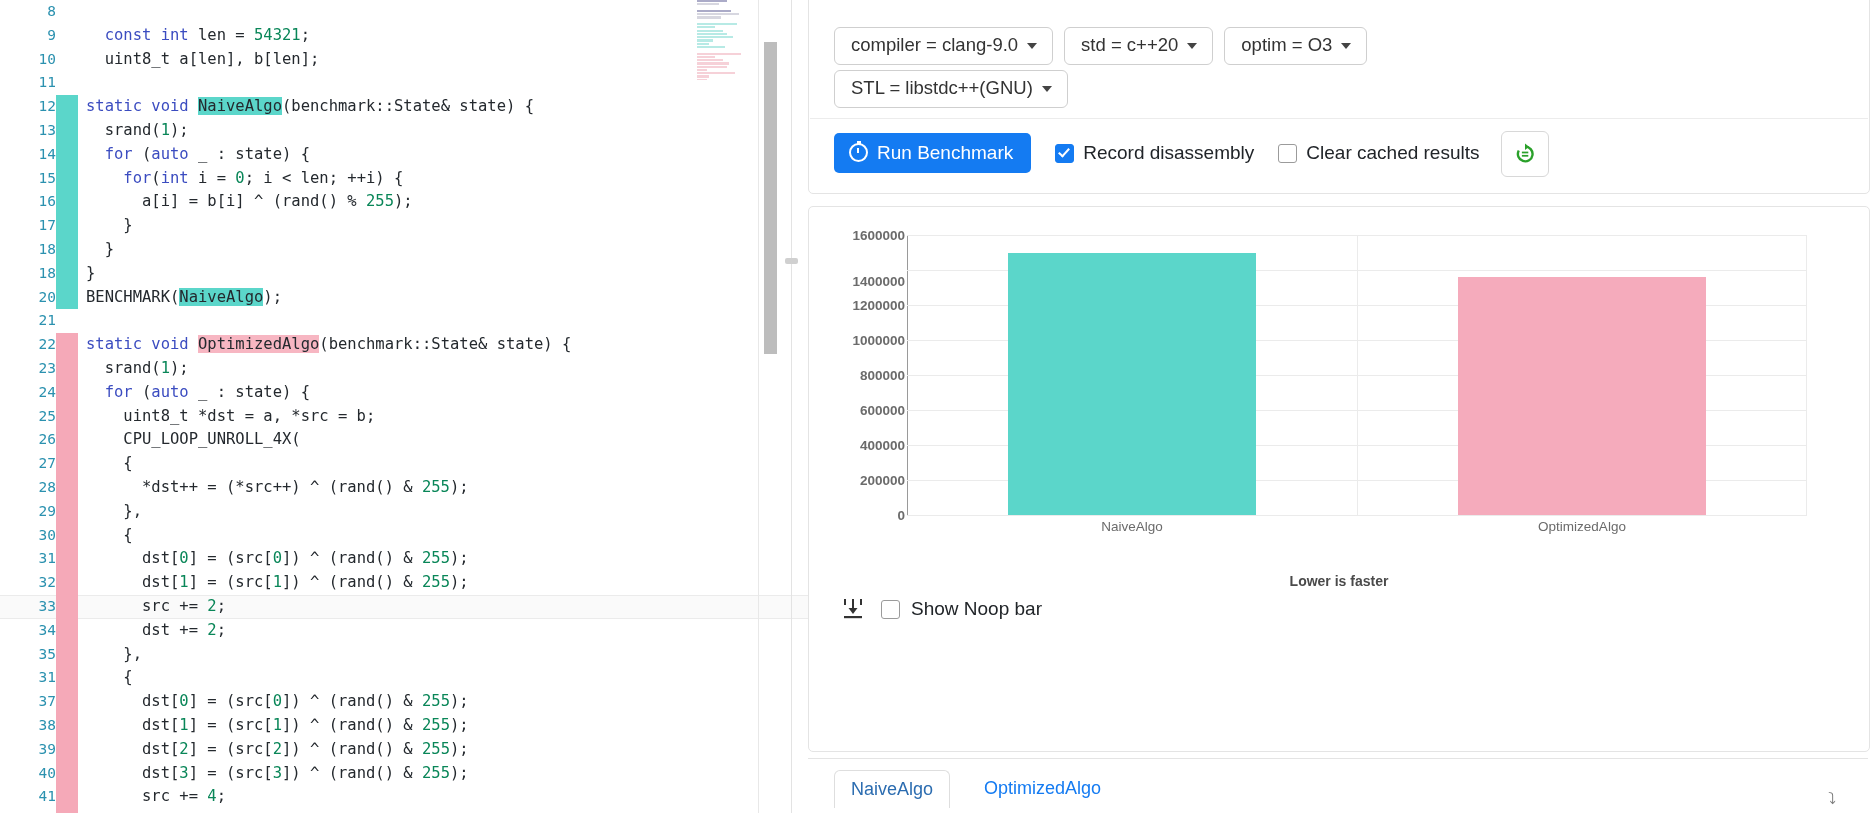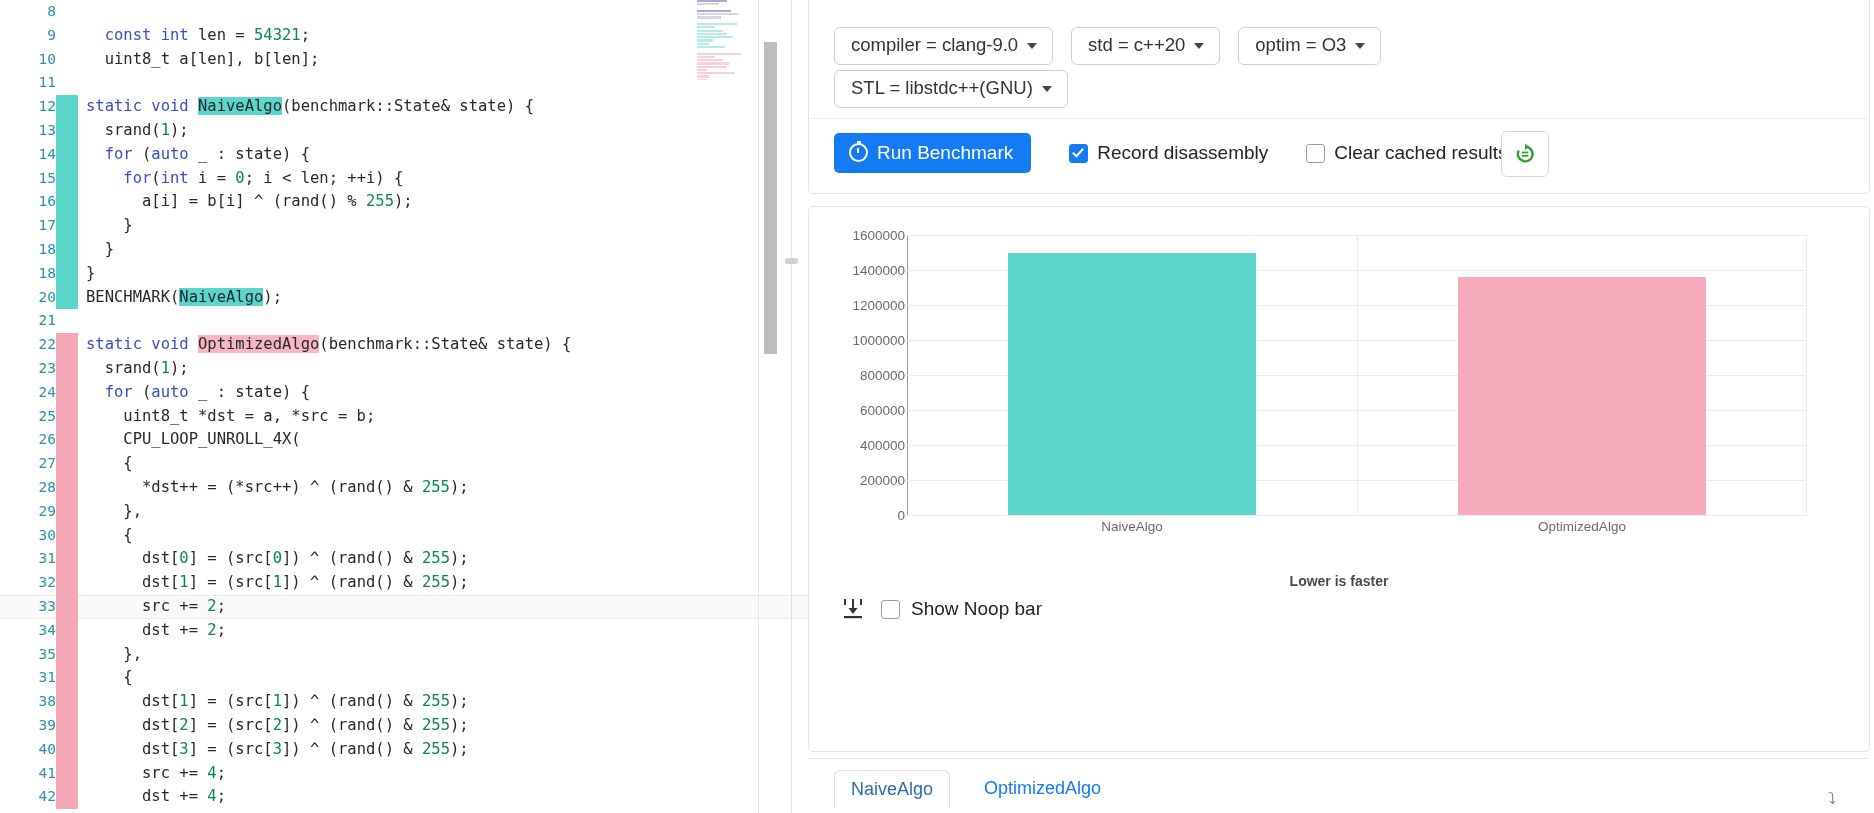--- a/index.html
+++ b/index.html
@@ -35,43 +35,43 @@
 
   #split{position:absolute;left:791px;top:0;width:1px;height:813px;background:#e3e3e3;}
   #split-h{position:absolute;left:785px;top:258px;width:13px;height:6px;background:#d0d0d0;border-radius:2px;}
 
   
   #rpanel{position:absolute;left:808px;top:0;width:1066px;height:813px;background:#ffffff;}
   .card{position:absolute;background:#fff;border:1px solid #e4e4e4;border-radius:5px;}
   #card-opts{left:0px;top:-8px;width:1060px;height:200px;}
   #card-chart{left:0px;top:206px;width:1060px;height:544px;}
 
-  .opts-row{position:absolute;left:25px;display:flex;gap:18px;}
+  .opts-row{position:absolute;left:25px;display:flex;gap:11px;}
   #row1{top:34px;}
   #row2{top:77px;}
   .sel{border:1px solid #cfcfcf;border-radius:6px;background:#fff;color:#333;font-size:18.5px;padding:8px 15px 9px 16px;display:flex;align-items:center;gap:9px;white-space:nowrap;cursor:pointer;line-height:1;}
   .caret{width:0;height:0;border-left:5.5px solid transparent;border-right:5.5px solid transparent;border-top:6px solid #444;display:inline-block;margin-top:2px;}
 
   #divider{position:absolute;left:1px;top:125px;width:1058px;height:1px;background:#ececec;}
 
-  #runrow{position:absolute;left:25px;top:140px;display:flex;align-items:center;gap:16px;}
+  #runrow{position:absolute;left:25px;top:140px;display:flex;align-items:center;gap:2px;}
   #run-btn{background:#147bf2;color:#fff;border:none;border-radius:5px;font-size:19px;padding:10px 18px 11px 15px;display:flex;align-items:center;gap:9px;cursor:pointer;font-family:"Liberation Sans",sans-serif;line-height:1;}
   .timer{width:15px;height:15px;border:2px solid #fff;border-radius:50%;position:relative;display:inline-block;}
   .timer:before{content:"";position:absolute;left:5.5px;top:-4px;width:4px;height:3px;background:#fff;}
   .timer:after{content:"";position:absolute;left:6px;top:2.5px;width:1.8px;height:5px;background:#fff;}
   .cbox{display:flex;align-items:center;gap:9px;margin-left:22px;font-size:19px;color:#212529;cursor:pointer;}
   .box{width:17px;height:17px;border:1px solid #9b9b9b;border-radius:3px;background:#fff;display:inline-block;position:relative;}
   .box.on{background:#147bf2;border-color:#147bf2;}
   .box.on:after{content:"";position:absolute;left:5px;top:1.5px;width:4px;height:9px;border:solid #fff;border-width:0 2px 2px 0;transform:rotate(42deg);}
   #gear-btn{position:absolute;left:692px;top:138px;width:46px;height:44px;border:1px solid #d8d8d8;border-radius:6px;background:#fff;display:flex;align-items:center;justify-content:center;cursor:pointer;}
 
   
   #chart{position:absolute;left:0;top:0;width:1060px;height:544px;}
   .ylab{position:absolute;right:0;transform:translateY(-50%);font-size:13.5px;color:#6b6b6b;font-family:"Liberation Sans",sans-serif;}
-  #ylabels{position:absolute;left:18px;top:0;width:78px;height:544px;}
+  #ylabels{position:absolute;left:18px;top:0;width:78px;height:544px;font-weight:bold;}
   #plot{position:absolute;left:98px;top:28px;width:900px;height:280px;}
   .grid{position:absolute;left:0;width:100%;height:1px;background:#ebebeb;}
   .vgrid{position:absolute;top:0;width:1px;height:100%;background:#ebebeb;}
   .bar{position:absolute;bottom:0;}
   .xlab{position:absolute;transform:translateX(-50%);font-size:13.5px;color:#6b6b6b;white-space:nowrap;}
   #yaxis{position:absolute;left:98px;top:28px;width:1px;height:280px;background:#9a9a9a;}
   #xaxis{position:absolute;left:98px;top:308px;width:900px;height:1px;background:#9a9a9a;}
   .caption{position:absolute;width:100%;text-align:center;font-size:14px;color:#4a4a4a;font-weight:bold;}
 
   #noop-row{position:absolute;left:32px;top:390px;display:flex;align-items:center;gap:16px;}
@@ -113,20 +113,21 @@
       <div class="line"><span class="ln">27</span><span class="gut p"></span><span class="txt"><span class="">    {</span></span></div>
       <div class="line"><span class="ln">28</span><span class="gut p"></span><span class="txt"><span class="">      *dst++ = (*src++) ^ (rand() &amp; </span><span class="num">255</span><span class="">);</span></span></div>
       <div class="line"><span class="ln">29</span><span class="gut p"></span><span class="txt"><span class="">    },</span></span></div>
       <div class="line"><span class="ln">30</span><span class="gut p"></span><span class="txt"><span class="">    {</span></span></div>
       <div class="line"><span class="ln">31</span><span class="gut p"></span><span class="txt"><span class="">      dst[</span><span class="num">0</span><span class="">] = (src[</span><span class="num">0</span><span class="">]) ^ (rand() &amp; </span><span class="num">255</span><span class="">);</span></span></div>
       <div class="line"><span class="ln">32</span><span class="gut p"></span><span class="txt"><span class="">      dst[</span><span class="num">1</span><span class="">] = (src[</span><span class="num">1</span><span class="">]) ^ (rand() &amp; </span><span class="num">255</span><span class="">);</span></span></div>
       <div class="line cur"><span class="ln">33</span><span class="gut p"></span><span class="txt"><span class="">      src += </span><span class="num">2</span><span class="">;</span></span></div>
       <div class="line"><span class="ln">34</span><span class="gut p"></span><span class="txt"><span class="">      dst += </span><span class="num">2</span><span class="">;</span></span></div>
       <div class="line"><span class="ln">35</span><span class="gut p"></span><span class="txt"><span class="">    },</span></span></div>
       <div class="line"><span class="ln">31</span><span class="gut p"></span><span class="txt"><span class="">    {</span></span></div>
+      <div class="line"><span class="ln">37</span><span class="gut p"></span><span class="txt"><span class="">      dst[</span><span class="num">0</span><span class="">] = (src[</span><span class="num">0</span><span class="">]) ^ (rand() &amp; </span><span class="num">255</span><span class="">);</span></span></div>
       <div class="line"><span class="ln">38</span><span class="gut p"></span><span class="txt"><span class="">      dst[</span><span class="num">1</span><span class="">] = (src[</span><span class="num">1</span><span class="">]) ^ (rand() &amp; </span><span class="num">255</span><span class="">);</span></span></div>
       <div class="line"><span class="ln">39</span><span class="gut p"></span><span class="txt"><span class="">      dst[</span><span class="num">2</span><span class="">] = (src[</span><span class="num">2</span><span class="">]) ^ (rand() &amp; </span><span class="num">255</span><span class="">);</span></span></div>
       <div class="line"><span class="ln">40</span><span class="gut p"></span><span class="txt"><span class="">      dst[</span><span class="num">3</span><span class="">] = (src[</span><span class="num">3</span><span class="">]) ^ (rand() &amp; </span><span class="num">255</span><span class="">);</span></span></div>
       <div class="line"><span class="ln">41</span><span class="gut p"></span><span class="txt"><span class="">      src += </span><span class="num">4</span><span class="">;</span></span></div>
       <div class="line"><span class="ln">42</span><span class="gut p"></span><span class="txt"><span class="">      dst += </span><span class="num">4</span><span class="">;</span></span></div>
     </div>
 
   <div id="minimap">
       <div class="mm-line b" style="width: 30px;"></div>
       <div class="mm-line " style="width: 22px;"></div>
@@ -211,21 +212,21 @@
         <rect x="8.6" y="9.4" width="7" height="1.9" fill="#2aa02a"></rect>
         <rect x="8.6" y="13.0" width="7" height="1.9" fill="#2aa02a"></rect>
       </svg>
     </div>
   </div>
 
   <div class="card" id="card-chart">
     <div id="chart">
       <div id="ylabels">
           <div class="ylab" style="top: 28px;">1600000</div>
-          <div class="ylab" style="top: 63px; text-align: right;">1400000</div>
+          <div class="ylab" style="top: 74px; text-align: right;">1400000</div>
           <div class="ylab" style="top: 98px;">1200000</div>
           <div class="ylab" style="top: 133px;">1000000</div>
           <div class="ylab" style="top: 168px;">800000</div>
           <div class="ylab" style="top: 203px;">600000</div>
           <div class="ylab" style="top: 238px;">400000</div>
           <div class="ylab" style="top: 273px;">200000</div>
           <div class="ylab" style="top: 308px;">0</div>
         </div>
       <div id="yaxis"></div>
       <div id="xaxis"></div>

